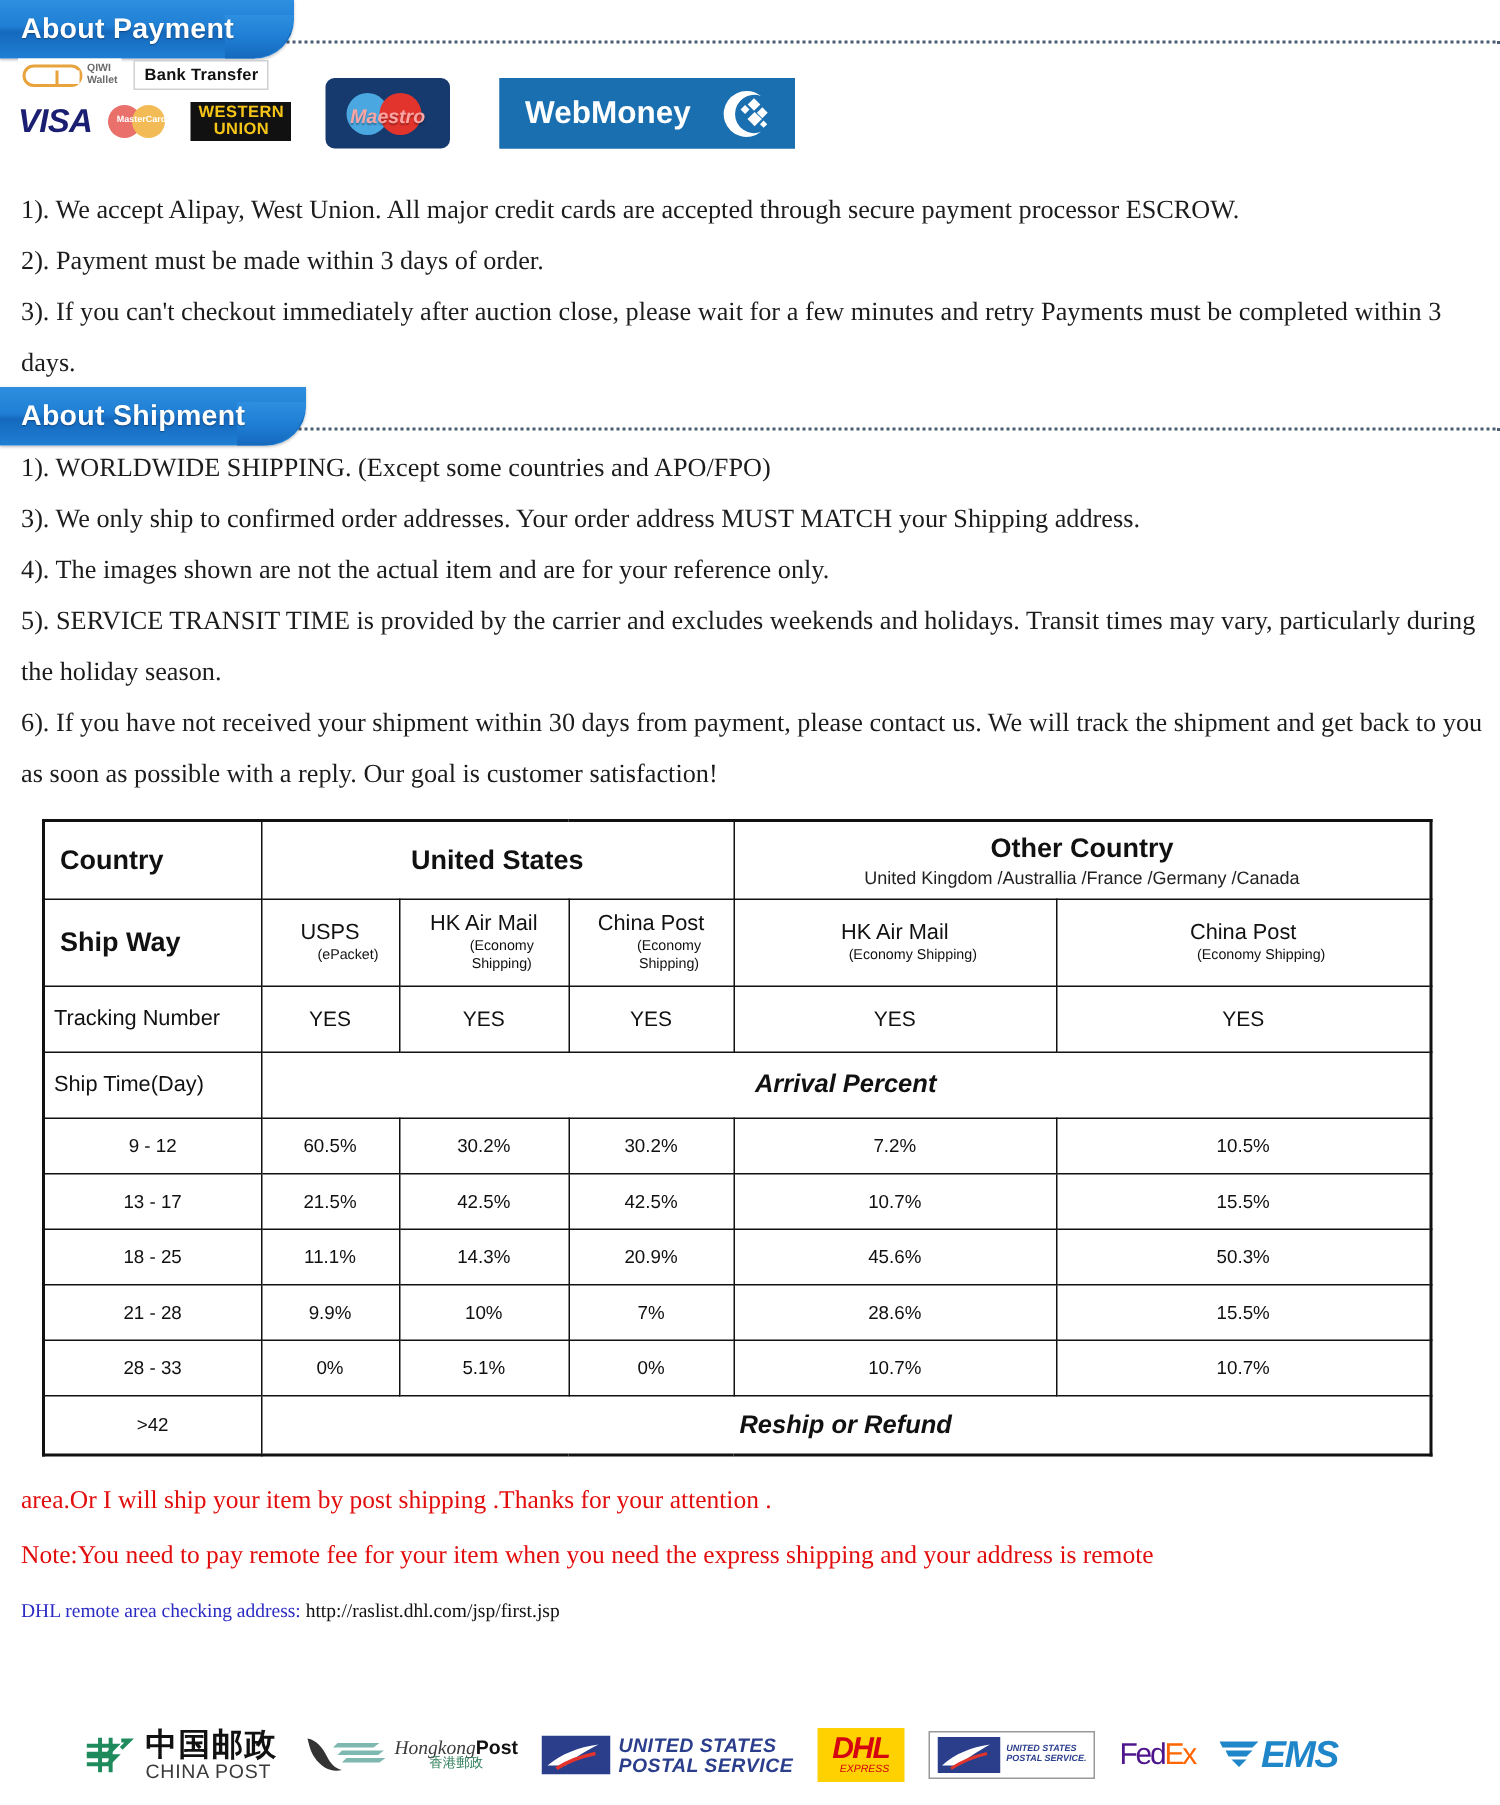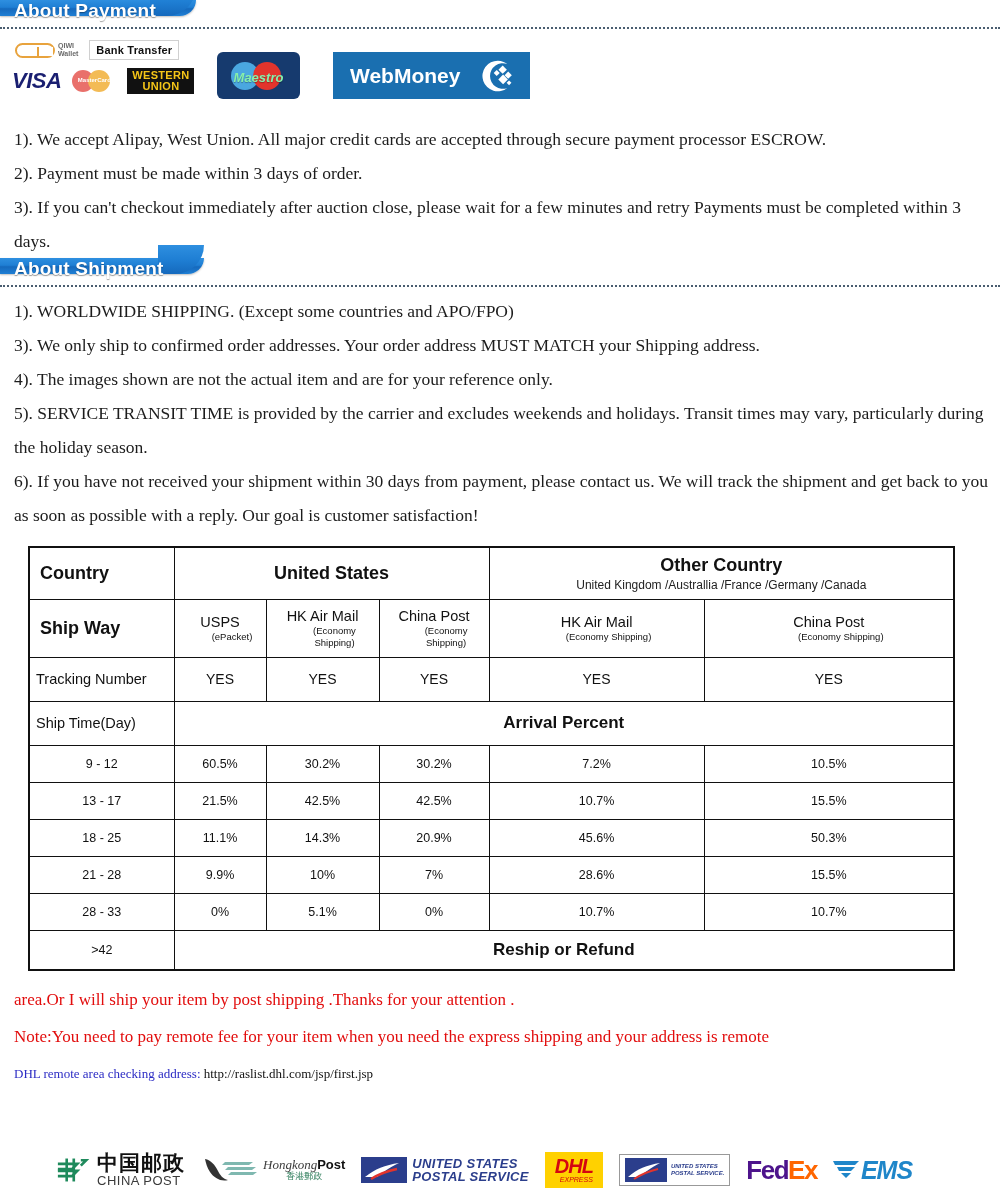--- a/index.html
+++ b/index.html
@@ -29,23 +29,24 @@
     left: 0;
     right: 0;
     bottom: 3px;
     height: 0;
     border-bottom: 2px dotted #4a5d70;
   }
   .banner-tab {
     position: absolute;
     left: 0;
     top: 0;
-    height: 16px;
+    height: 39px;
     padding: 0 40px 0 14px;
     display: flex;
+    align-items: center;
     background: linear-gradient(to bottom, #2e8fe0 0%, #1f7fd4 45%, #1569bd 55%, #1f7fd4 100%);
     border-radius: 0 0 26px 0;
     box-shadow: 0 1px 2px rgba(0,0,0,.25);
   }
   .banner-tab::after {
     content: "";
     position: absolute;
     right: 0;
     bottom: 0;
     width: 46px;
@@ -149,21 +150,21 @@
     border-radius: 6px;
     display: flex; align-items: center; justify-content: center;
   }
   .maestro-inner { position: relative; width: 72px; height: 30px; }
   .ms-c { position: absolute; top: 1px; width: 28px; height: 28px; border-radius: 50%; }
   .ms-blue { left: 8px; background: #4aa7e0; }
   .ms-red { left: 30px; background: #e2342c; }
   .ms-label {
     position: absolute; left: 0; top: 9px; width: 72px; text-align: center;
     font-family: "Liberation Sans", sans-serif;
-    font-style: italic; font-weight: bold; font-size: 13px; color: #86efac;
+    font-style: italic; font-weight: bold; font-size: 13px; color: #fca5a5;
     z-index: 3; text-shadow: 0 1px 1px rgba(0,0,0,.3);
   }
   .webmoney {
     position: absolute; left: 333px; top: 14px;
     width: 197px; height: 47px;
     background: #1a6fb0;
     border: 1px solid #1a6fb0;
     display: flex; align-items: center; justify-content: space-between;
     padding: 0 14px 0 16px;
   }
@@ -238,21 +239,21 @@
     font-size: 14.5px;
     font-weight: normal;
     text-align: left !important;
     padding-left: 6px !important;
   }
   .way-main { font-size: 14.5px; line-height: 17px; display: block; }
   .way-sub  { font-size: 9.5px; line-height: 12px; display: block; padding-left: 24px; }
   .cell-yes { font-size: 14px; }
   .cell-val { font-size: 12.5px; }
   .cell-range { font-size: 12.5px; }
-  .cell-span-title { font-size: 17px; font-weight: bold; }
+  .cell-span-title { font-size: 17px; font-weight: bold; font-style: italic; }
 
   
   .note-wrap { padding: 10px 14px 0 14px; }
   .note-red {
     color: #e20d0d;
     font-family: "Liberation Serif", serif;
     font-size: 17px;
     line-height: 37px;
     margin: 0;
   }
@@ -323,21 +324,21 @@
     border: 1px solid #999; padding: 3px 5px;
     display: flex; align-items: center; gap: 4px; background: #fff;
   }
   .usps2-txt {
     font-family: "Liberation Sans", sans-serif;
     font-style: italic; font-weight: bold;
     font-size: 6px; line-height: 7px; color: #2b3e8c;
   }
   .fedex {
     font-family: "Liberation Sans", sans-serif;
-    font-weight: bold; font-size: 26px; letter-spacing: -1.5px;
+    font-weight: normal; font-size: 20px; letter-spacing: -1.5px;
   }
   .fedex .fed { color: #4d148c; }
   .fedex .ex  { color: #ff6600; }
   .ems-wrap { display: flex; align-items: center; gap: 2px; }
   .ems-txt {
     font-family: "Liberation Sans", sans-serif;
     font-style: italic; font-weight: bold;
     font-size: 25px; color: #1f86c9; letter-spacing: -1px;
   }
 </style>

